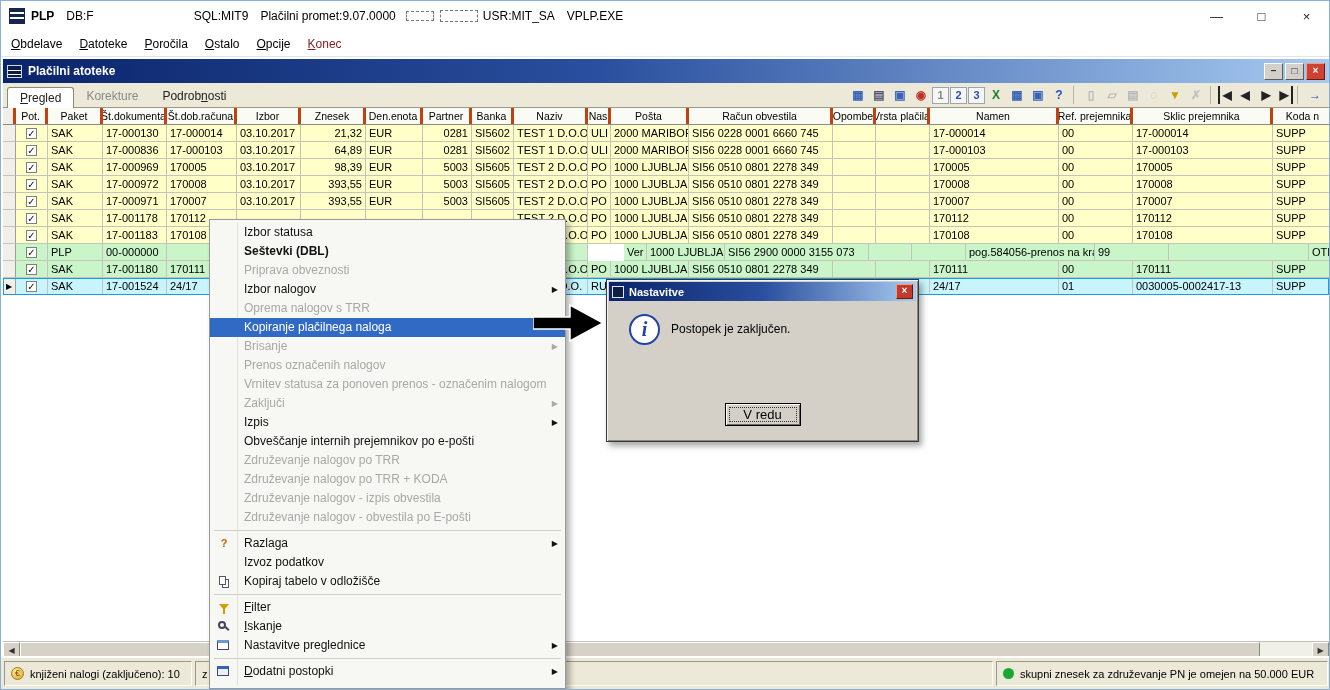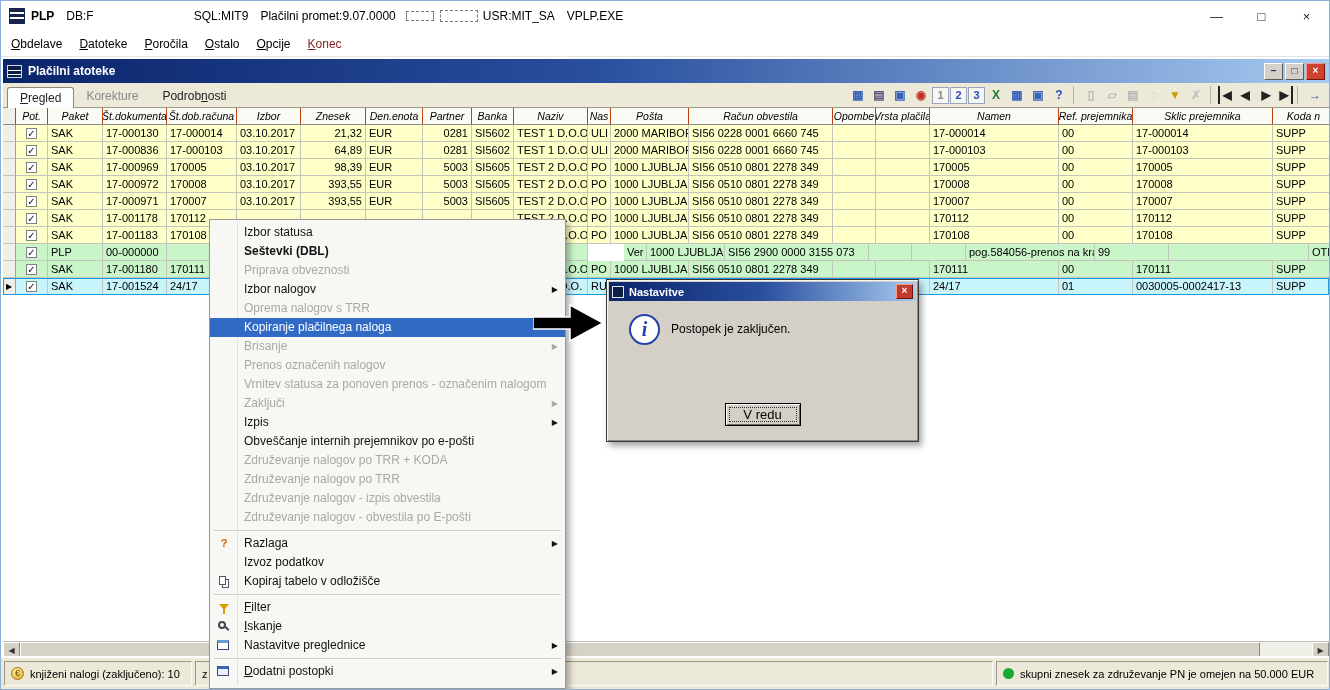--- a/index.html
+++ b/index.html
@@ -56,21 +56,21 @@
             font-size: 12px; font-weight: bold; }
   .tb-btn.boxed { border: 1px solid #9aa4b8; background: #f6f6f2; width: 17px; height: 17px; font-size: 11px; }
   .tb-btn.bar-left  { border-left: 2px solid #222; width: 16px; }
   .tb-btn.bar-right { border-right: 2px solid #222; width: 16px; }
   .tb-sep { width: 4px; height: 18px; border-left: 1px solid #b8b4a4; margin: 0 3px; }
 
   
   .ghead { position: absolute; left: 2px; top: 107px; width: 1326px; height: 17px; display: flex;
            background: #fbfbf6; border-bottom: 1px solid #8a8a8a; font-size: 10.5px; }
   .hcell { display: inline-flex; align-items: center; justify-content: center;
-           border-right: 1px solid #c2410c; overflow: hidden; white-space: nowrap; height: 100%; flex: 0 0 auto; font-style: italic; }
+           border-right: 3px solid #c2410c; overflow: hidden; white-space: nowrap; height: 100%; flex: 0 0 auto; }
   .hcell.marker { width: 13px; background: #f0efe8; }
   .gbody { position: absolute; left: 2px; top: 124px; width: 1326px; }
   .trow { display: flex; height: 17px; font-size: 11px; line-height: 16px; }
   .cell { display: inline-block; padding: 0 3px; border-right: 1px solid #c4c4bc; border-bottom: 1px solid #c4c4bc;
           overflow: hidden; white-space: nowrap; height: 17px; flex: 0 0 auto; }
   .cell.marker { width: 13px; padding: 0; text-align: center; font-size: 8px; line-height: 17px;
                  background: #f0efe8; border-right: 1px solid #a0a09a; color: #000; }
   .cell.c0 { text-align: center; padding: 0; }
   .cell.num { text-align: right; }
   .ry .cell:not(.marker) { background: var(--row-yellow,#ffffc8); }
@@ -504,22 +504,22 @@
       <div class="cm-item disabled"><span class="cm-label">Priprava obveznosti</span></div>
       <div class="cm-item"><span class="cm-label">Izbor nalogov</span><span class="cm-arrow">▶</span></div>
       <div class="cm-item disabled"><span class="cm-label">Oprema nalogov s TRR</span></div>
       <div class="cm-item selected"><span class="cm-label">Kopiranje plačilnega naloga</span></div>
       <div class="cm-item disabled"><span class="cm-label">Brisanje</span><span class="cm-arrow">▶</span></div>
       <div class="cm-item disabled"><span class="cm-label">Prenos označenih nalogov</span></div>
       <div class="cm-item disabled"><span class="cm-label">Vrnitev statusa za ponoven prenos - označenim nalogom</span></div>
       <div class="cm-item disabled"><span class="cm-label">Zaključi</span><span class="cm-arrow">▶</span></div>
       <div class="cm-item"><span class="cm-label">Izpis</span><span class="cm-arrow">▶</span></div>
       <div class="cm-item"><span class="cm-label">Obveščanje internih prejemnikov po e-pošti</span></div>
+      <div class="cm-item disabled"><span class="cm-label">Združevanje nalogov po TRR</span></div>
       <div class="cm-item disabled"><span class="cm-label">Združevanje nalogov po TRR + KODA</span></div>
-      <div class="cm-item disabled"><span class="cm-label">Združevanje nalogov po TRR</span></div>
       <div class="cm-item disabled"><span class="cm-label">Združevanje nalogov - izpis obvestila</span></div>
       <div class="cm-item disabled"><span class="cm-label">Združevanje nalogov - obvestila po E-pošti</span></div>
       <div class="cm-sep"></div>
       <div class="cm-item"><span class="mi mi-help">?</span><span class="cm-label">Razlaga</span><span class="cm-arrow">▶</span></div>
       <div class="cm-item"><span class="cm-label">Izvoz podatkov</span></div>
       <div class="cm-item"><span class="mi mi-copy"></span><span class="cm-label">Kopiraj tabelo v odložišče</span></div>
       <div class="cm-sep"></div>
       <div class="cm-item"><span class="mi mi-filter"></span><span class="cm-label"><u>F</u>ilter</span></div>
       <div class="cm-item"><span class="mi mi-search"></span><span class="cm-label"><u>I</u>skanje</span></div>
       <div class="cm-item"><span class="mi mi-settings"></span><span class="cm-label">Nastavitve preglednice</span><span class="cm-arrow">▶</span></div>

